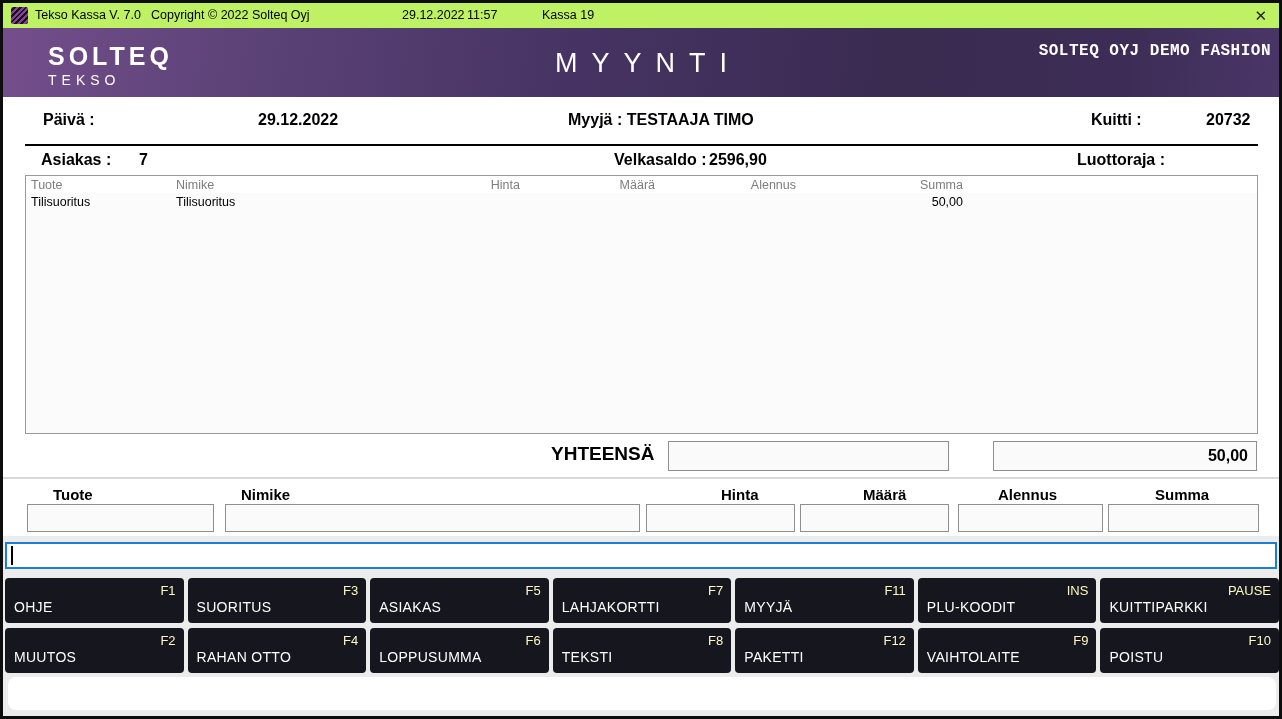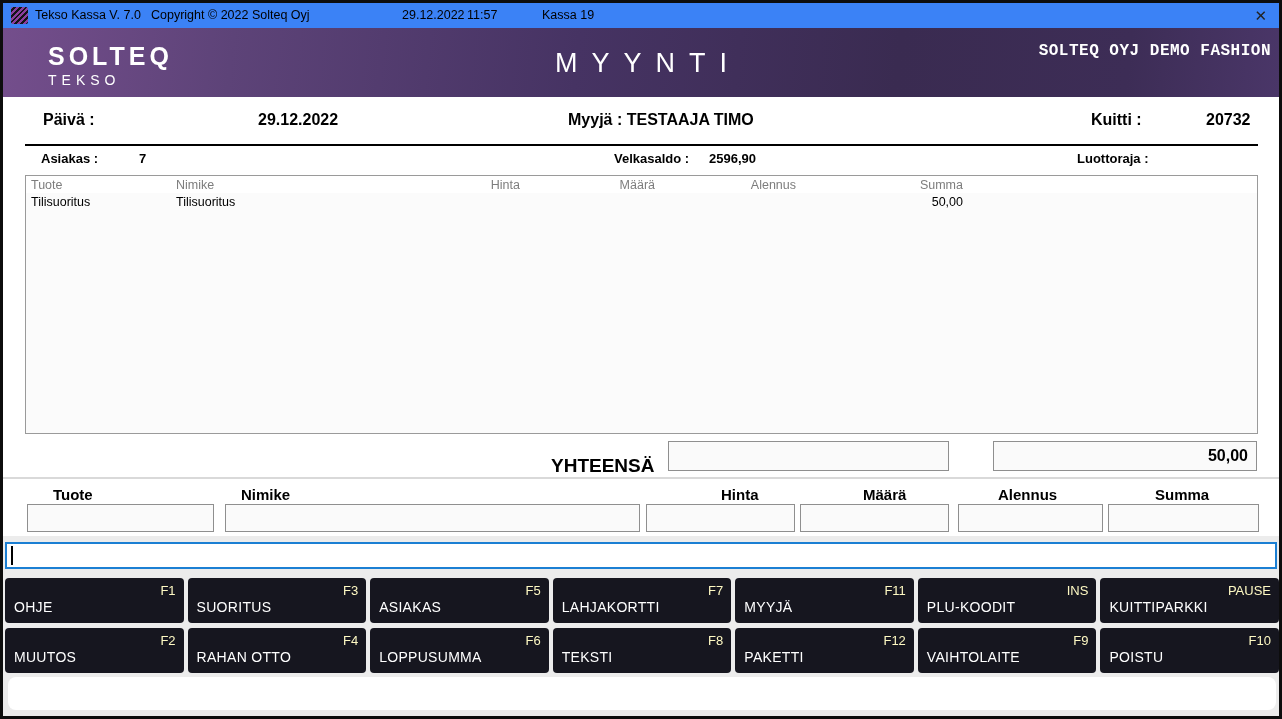--- a/index.html
+++ b/index.html
@@ -10,21 +10,21 @@
     position: relative;
     width: 1282px; height: 719px;
     background: #ffffff;
     border: 3px solid #0d0d0d;
     overflow: hidden;
   }
 
   
   .titlebar {
     position: absolute; top:0; left:0; right:0; height:25px;
-    background:#3b82f6; font-size:12.5px; color:#000;
+    background:#bef264; font-size:12.5px; color:#000;
   }
   .titlebar span { position:absolute; line-height:25px; white-space:nowrap; }
   .app-icon {
     position:absolute; left:8px; top:4px; width:17px; height:17px;
     background: repeating-linear-gradient(135deg,#8b3d9e 0 2px,#141418 2px 4px);
     border-radius:2px;
   }
   .tb-title { left:32px; }
   .tb-copy  { left:148px; }
   .tb-date  { left:399px; }
@@ -53,21 +53,21 @@
   .abs { position:absolute; white-space:nowrap; }
   .row-paiva span { font-weight:bold; font-size:16px; }
   .lbl-paiva  { left:40px;  top:108px; }
   .val-paiva  { left:255px; top:108px; }
   .grp-myyja  { left:565px; top:108px; }
   .lbl-kuitti { left:1088px;top:108px; }
   .val-kuitti { left:1203px;top:108px; }
 
   .blackline { left:22px; top:141px; width:1233px; height:2px; background:#000; }
 
-  .row-asiakas span { font-weight:bold; font-size:13px; }
+  .row-asiakas span { font-weight:bold; font-size:16px; }
   .lbl-asiakas { left:38px;  top:148px; }
   .val-asnum   { left:136px; top:148px; }
   .val-asname  { left:180px; top:148px;margin-top:32px; }
   .lbl-velka   { left:611px; top:148px; }
   .val-velka   { left:706px; top:148px; }
   .lbl-luotto  { left:1074px;top:148px; }
 
   
   .items-table {
     left:22px; top:172px; width:1233px; height:259px;
@@ -77,21 +77,21 @@
   .t-row {
     display:grid;
     grid-template-columns:145px 285px 59px 135px 141px 167px 1fr;
     padding:2px 0 1px 5px;
   }
   .t-head { color:#7d7d7d; background:#fff; }
   .t-cell { overflow:hidden; }
   .t-row .c2,.t-row .c3,.t-row .c4,.t-row .c5 { text-align:right; }
 
   
-  .total-label { left:548px; top:452px; font-size:19px; font-weight:bold; }
+  .total-label { left:548px; top:440px; font-size:19px; font-weight:bold; }
   .total-entry {
     left:665px; top:438px; width:281px; height:30px;
     background:#fafafa; border:1px solid #8f8f8f; font-size:15px; padding:0 6px;
     font-family:"Liberation Sans",sans-serif;
   }
   .total-amount {
     left:990px; top:438px; width:264px; height:30px;
     background:#fafafa; border:1px solid #8f8f8f;
     font-size:16px; font-weight:bold; text-align:right;
     line-height:28px; padding-right:8px;

